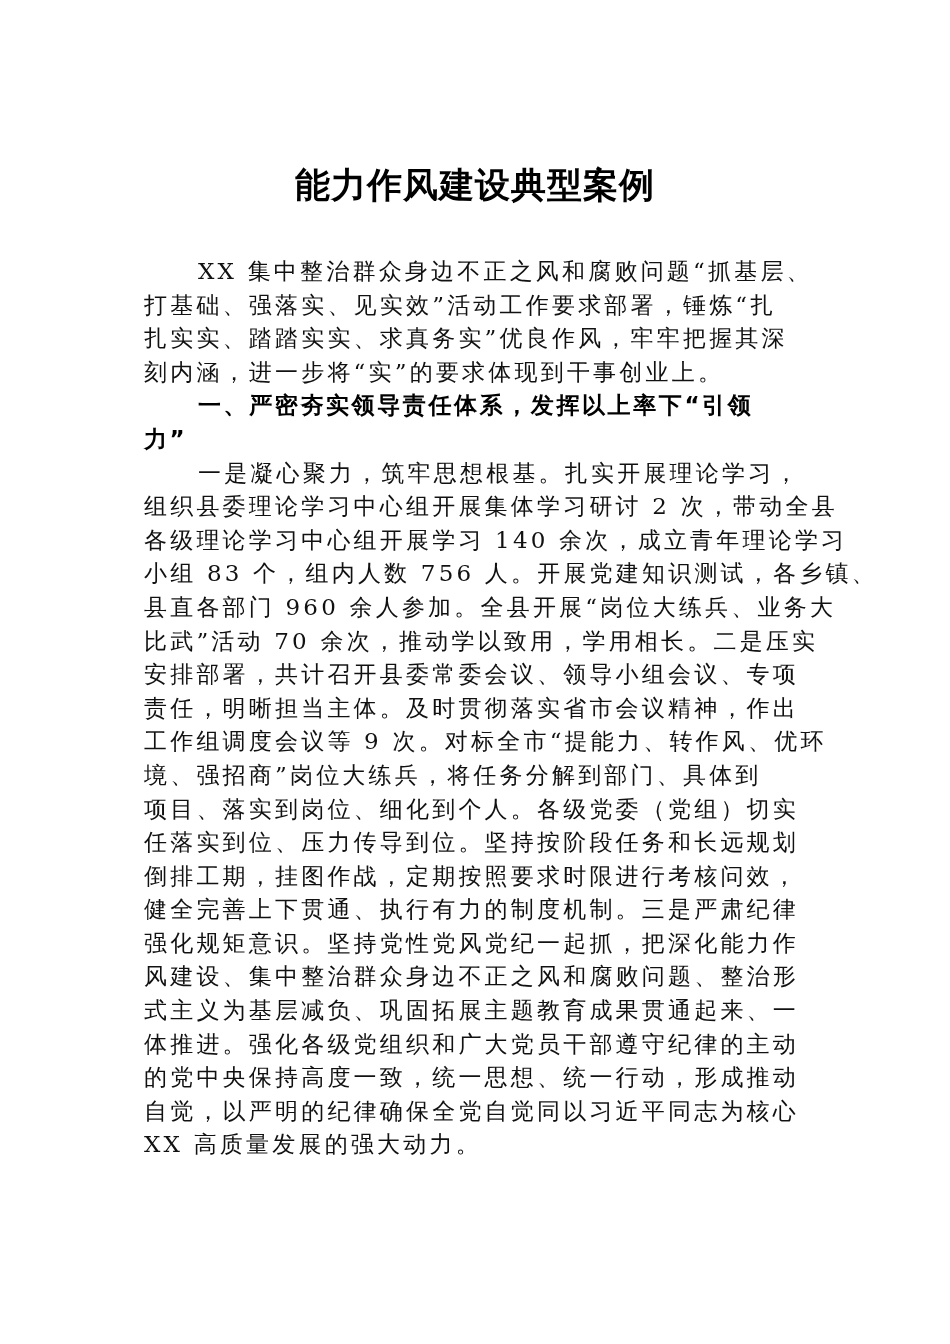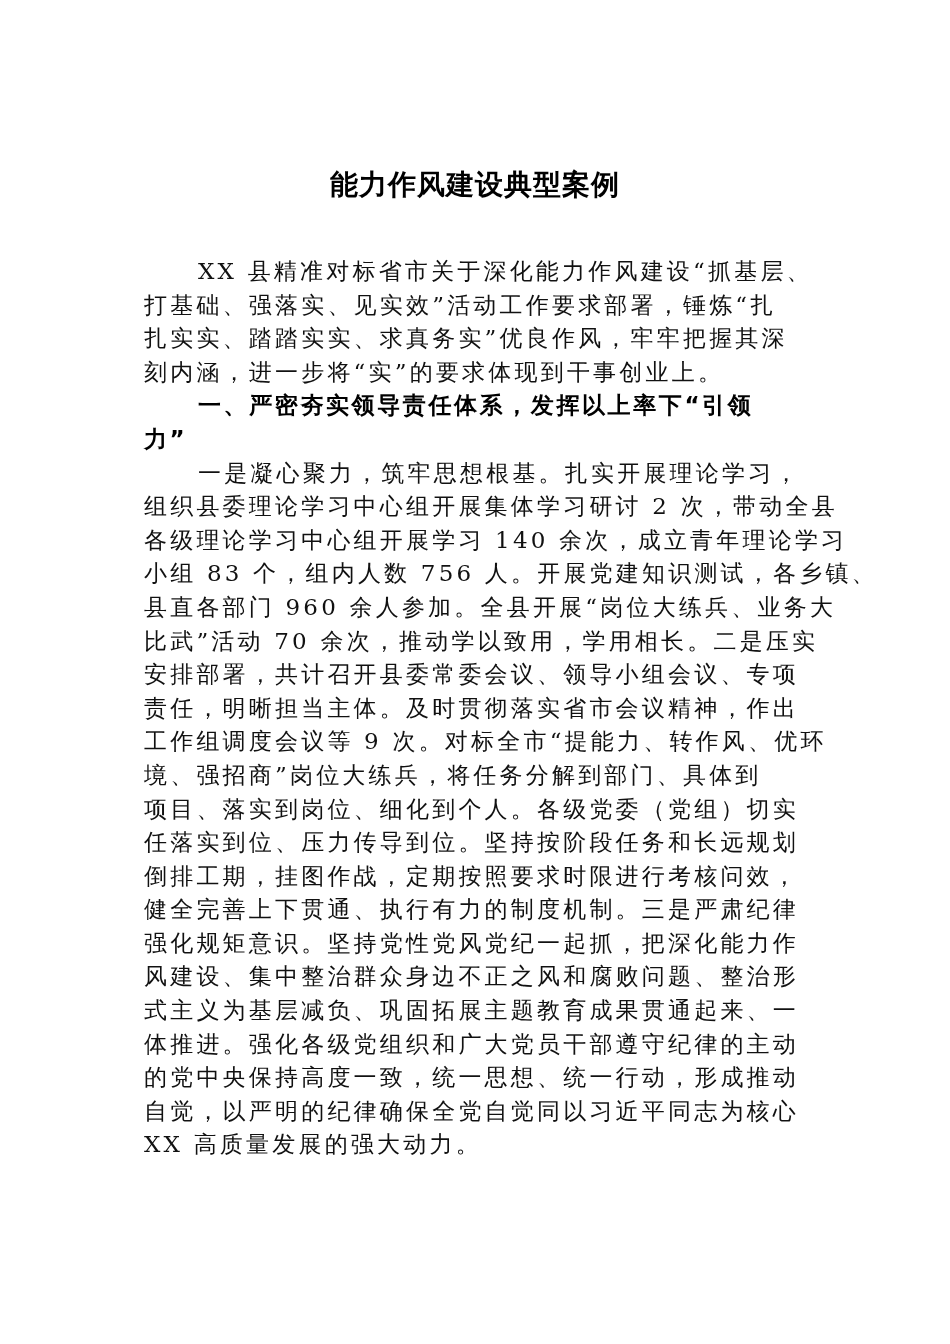--- a/index.html
+++ b/index.html
@@ -22,21 +22,21 @@
       width: 950px;
       height: 1344px;
       background: #ffffff;
     }
     .title {
       position: absolute;
       left: 0;
       top: 160px;
       width: 950px;
       text-align: center;
-      font-size: 28px;
+      font-size: 35px;
       font-weight: bold;
       line-height: 50px;
       letter-spacing: 1px;
       color: #000000;
       font-family: "DejaVu Serif", "Liberation Serif", serif;
     }
     .body {
       position: absolute;
       left: 144px;
       top: 255px;
@@ -63,21 +63,21 @@
 </head>
 <body>
 
 <div class="page">
 
   <div class="title">能力作风建设典型案例</div>
 
   <div class="body">
 
     <div class="intro">
-      <div class="line indent">XX 县精准对标省市关于深化能力作风建设“抓基层、</div>
+      <div class="line indent">XX 集中整治群众身边不正之风和腐败问题“抓基层、</div>
       <div class="line">打基础、强落实、见实效”活动工作要求部署，锤炼“扎</div>
       <div class="line">扎实实、踏踏实实、求真务实”优良作风，牢牢把握其深</div>
       <div class="line">刻内涵，进一步将“实”的要求体现到干事创业上。</div>
     </div>
 
     <div class="heading">
       <div class="line indent">一、严密夯实领导责任体系，发挥以上率下“引领</div>
       <div class="line">力”</div>
     </div>
 

